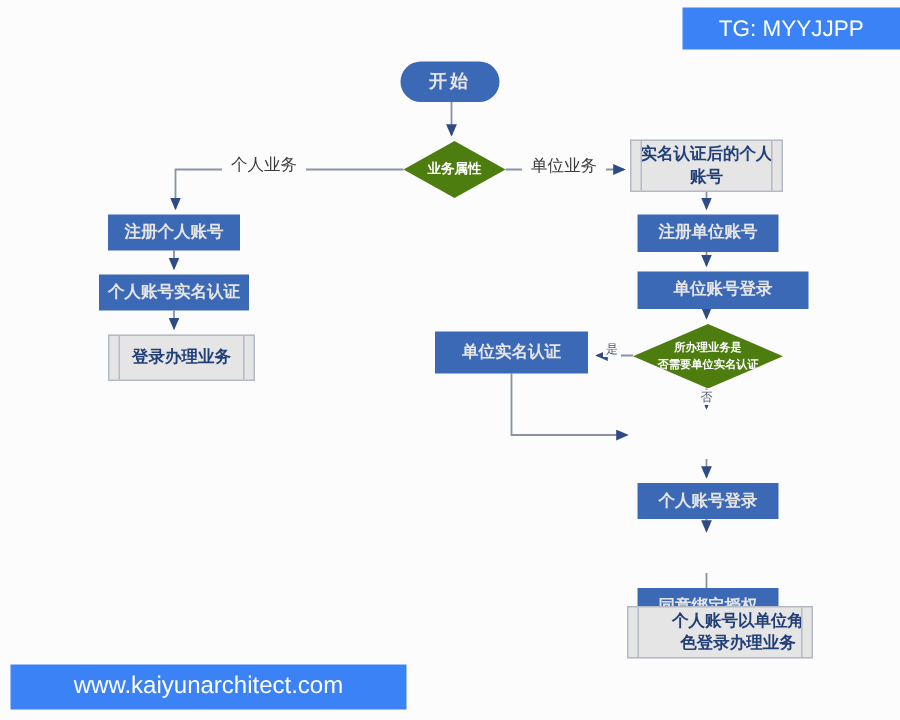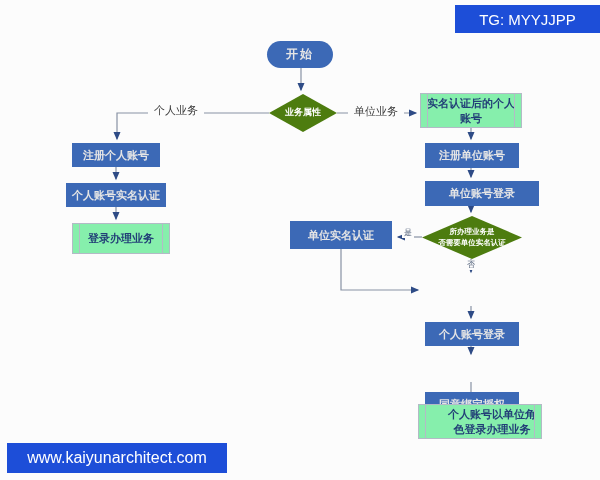--- a/index.html
+++ b/index.html
@@ -28,21 +28,21 @@
   .oval{border-radius:14px;font-size:12px;letter-spacing:2px;}
   .diamond{
     background:#4d7c0f;
     color:#ffffff;
     font-weight:bold;
     clip-path:polygon(50% 0,100% 50%,50% 100%,0 50%);
   }
   .diamond.small{font-size:9px;}
   .diamond.big{font-size:7.5px;line-height:1.35;}
   .white-node{
-    background:#86efac;
+    background:#e5e5e5;
     border:1px solid #b3bac6;
     color:#223f77;
     font-weight:bold;
     font-size:11px;
   }
   .white-node::before,.white-node::after{
     content:"";
     position:absolute;top:0;bottom:0;width:0;
     border-left:1px solid #b3bac6;
   }
@@ -53,26 +53,26 @@
     background:#fcfcfc;
     color:#3a3a3a;
     font-size:11px;
     text-align:center;
     line-height:1;
     padding:1px 2px;
   }
   .edge-label.tiny{font-size:8px;color:#4a5a74;}
   .badge{
     position:absolute;
-    background:#1d4ed8;
+    background:#3b82f6;
     color:#ffffff;
     display:flex;align-items:center;justify-content:center;
   }
   .badge-tg{left:455px;top:5px;width:145px;height:28px;font-size:15px;}
-  .badge-site{left:7px;top:443px;width:220px;height:30px;font-size:16px;}
+  .badge-site{left:7px;top:443px;width:264px;height:30px;font-size:16px;}
 </style>
 </head>
 <body>
 
 <div class="canvas">
 
   <svg class="connectors" viewBox="0 0 600 480" xmlns="http://www.w3.org/2000/svg">
     <defs>
       <marker id="arrowhead" markerWidth="8" markerHeight="8" refX="6" refY="3" orient="auto">
         <path d="M0,0 L7,3 L0,6 z" fill="#2e4b86"></path>

